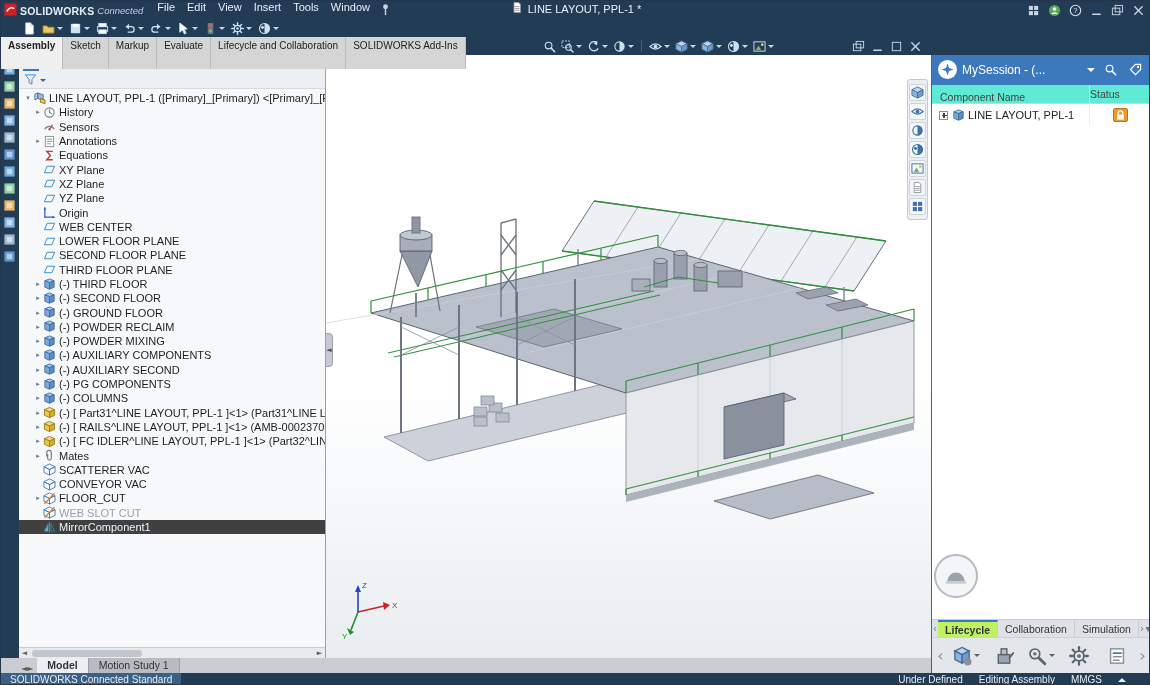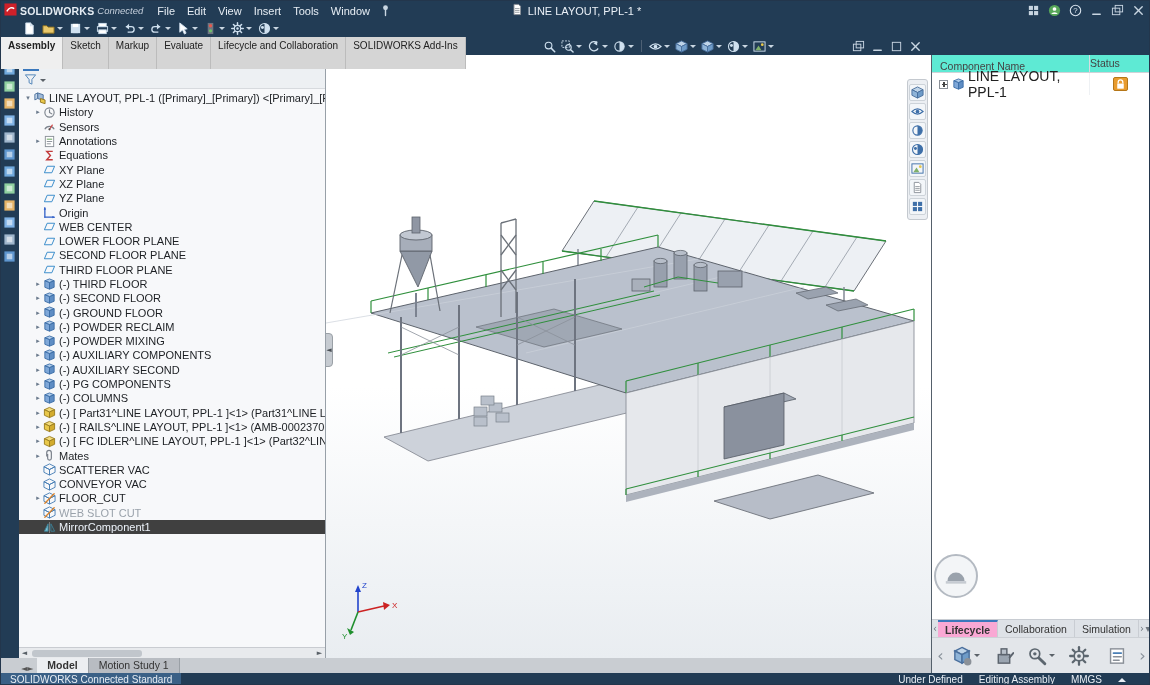--- a/index.html
+++ b/index.html
@@ -1,20 +1,20 @@
 <!DOCTYPE html>
 <html><head>
 <meta charset="utf-8">
 <style>
 *{box-sizing:border-box;margin:0;padding:0}
 body{margin:0;background:#666;font-family:"Liberation Sans",sans-serif}
 .app{position:relative;width:1150px;height:685px;background:#fff;overflow:hidden;border:1px solid #23364c;font-size:11px;user-select:none}
 .gly{font-family:"DejaVu Sans",sans-serif}
 
-.titlebar{position:absolute;left:0;top:0;width:1150px;height:19px;background:#223C55;display:flex;align-items:center;color:#E6EDF4;z-index:30}
+.titlebar{position:absolute;left:0;top:0;width:1150px;height:19px;background:#223C55;display:flex;color:#E6EDF4;z-index:30}
 .brand{display:flex;align-items:center;gap:3px;padding-left:3px}
 .brand-name{font-weight:bold;font-size:10.5px;letter-spacing:.2px}
 .brand-sub{font-style:italic;font-size:9.5px;color:#C3CEDB;margin-right:8px}
 .menu-item{padding:0 6px;font-size:11px;cursor:default}
 .doc-title{position:absolute;left:50%;transform:translateX(-50%);display:flex;align-items:center;gap:4px;font-size:11px;color:#EAF0F7}
 .tb-right{position:absolute;right:3px;top:0;height:19px;display:flex;align-items:center;gap:2px}
 .wc{width:19px;height:17px;display:inline-flex;align-items:center;justify-content:center}
 
 .qat-row{position:absolute;left:0;top:19px;width:1150px;height:17px;background:#223C55;display:flex;align-items:center;padding-left:20px;z-index:25}
 .ibtn{display:inline-flex;align-items:center;height:15px;padding:0 2px;gap:1px;cursor:default}
@@ -63,31 +63,31 @@
 .rp-header{height:17px;background:#3E4A57;color:#DDE3EA;font-size:9.5px;letter-spacing:1.2px;display:flex;align-items:center;justify-content:center;position:relative}
 .rp-header .hleft{position:absolute;left:4px;font-size:9px;color:#B9C4D0}
 .rp-header .hright{position:absolute;right:4px;display:flex;gap:2px;align-items:center}
 .rp-session{height:31px;background:#3B78BC;display:flex;align-items:center;color:#fff;padding:0 6px;gap:5px}
 .sess-logo{width:19px;height:19px;background:#fff;border-radius:50%;display:flex;align-items:center;justify-content:center}
 .sess-label{font-size:12px;white-space:nowrap;overflow:hidden;flex:1}
 .sess-car{width:0;height:0;border-left:4px solid transparent;border-right:4px solid transparent;border-top:4px solid #fff}
 .rp-thead{height:19px;display:flex;align-items:flex-end;border-bottom:1px solid #CFD3D8;color:#444;font-size:10.5px;background:#5eead4}
 .rp-thead .c1{flex:1;padding-left:8px}
 .rp-thead .c2{width:62px;border-left:1px solid #D8DCE0;padding-left:0;height:100%;display:flex;align-items:center}
-.rp-row{height:22px;display:flex;align-items:center;font-size:14px;color:#222}
+.rp-row{height:22px;display:flex;align-items:center;font-size:11px;color:#222}
 .rp-row .c1{flex:1;display:flex;align-items:center;overflow:hidden}
 .rp-row .c2{width:62px;border-left:1px solid #EEF1F4;height:100%;display:flex;align-items:center;justify-content:center}
 .plus{width:9px;height:9px;border:1px solid #8A9098;background:#fff;position:relative;margin:0 4px 0 7px;flex:0 0 9px}
 .plus::before{content:"";position:absolute;left:1.5px;top:3.4px;width:5px;height:1.2px;background:#444}
 .plus::after{content:"";position:absolute;left:3.4px;top:1.5px;width:1.2px;height:5px;background:#444}
 .slock{width:15px;height:14px;background:#E89B2E;border:1px solid #B57618;border-radius:2px;display:inline-flex;align-items:center;justify-content:center}
 .rp-compass{position:absolute;left:2px;top:517px;width:44px;height:44px;border-radius:50%;background:#F3F5F7;border:2px solid #B4BAC2;display:flex;align-items:center;justify-content:center}
 .rp-tabs{position:absolute;left:0;top:582px;width:100%;height:18px;background:#DEE2E7;display:flex;align-items:stretch;border-top:1px solid #C8CCD2;font-size:10.5px;color:#333}
 .rp-tab{padding:0 7px;display:flex;align-items:center;border-right:1px solid #C9CDD3;cursor:default;white-space:nowrap}
-.rp-tab.active{background:#f9a8d4;border-top:2px solid #3B78BC;font-weight:bold}
+.rp-tab.active{background:#bef264;border-top:2px solid #3B78BC;font-weight:bold}
 .tab-nav{width:12px;display:flex;align-items:center;justify-content:center;color:#707880;font-size:10px}
 .rp-toolbar{position:absolute;left:0;top:600px;width:100%;height:36px;background:#E3E6EA;display:flex;align-items:center;justify-content:space-between;padding:0 2px;border-top:1px solid #CDD1D6}
 .rp-tool{width:32px;height:30px;display:inline-flex;align-items:center;justify-content:center;gap:1px}
 .rp-tool svg{width:20px;height:20px}
 .rp-nav{font-size:16px;color:#8A929B;width:13px;text-align:center}
 
 .model-bar{position:absolute;left:0;top:657px;width:930px;height:15px;background:#C9CDD2;display:flex;align-items:flex-end;padding-left:20px;z-index:18}
 .m-tab{padding:0 10px;height:15px;line-height:15px;font-size:10.5px;color:#333;background:#B8BCC2;border-right:1px solid #9aa0a6;cursor:default}
 .m-tab.active{background:#ECEEF1;font-weight:bold}
 .statusbar{position:absolute;left:0;top:672px;width:1150px;height:13px;background:#223C55;color:#E8EEF5;font-size:10px;display:flex;align-items:center;z-index:30}
@@ -1017,20 +1017,41 @@
               <line x1="9.969848480983499" y1="4.030151519016499" x2="11.384062043356593" y2="2.6159379566434042" stroke="#C6CFDA" stroke-width="1.6" stroke-linecap="round"></line>
               <circle cx="7" cy="7" r="3.4" fill="none" stroke="#C6CFDA" stroke-width="1.2"></circle>
               <circle cx="7" cy="7" r="1.3" fill="#C6CFDA" stroke="none" stroke-width="1.2"></circle>
             </svg></span>
         <span id="rp-pin"><svg width="13" height="13" viewBox="0 0 14 14">
               <circle cx="7" cy="4" r="2.6" fill="#C6CFDA" stroke="none" stroke-width="1.2"></circle>
               <line x1="7" y1="6.5" x2="7" y2="12.5" stroke="#C6CFDA" stroke-width="1.5" stroke-linecap="round"></line>
             </svg></span>
       </span>
     </div>
+    <div class="rp-session">
+      <span class="sess-logo" id="sess-logo">
+          <svg width="13" height="13" viewBox="0 0 14 14">
+            <polygon points="7,0.5 8.6,5.4 13.5,7 8.6,8.6 7,13.5 5.4,8.6 0.5,7 5.4,5.4" fill="#3B78BC" stroke="none" stroke-width="1"></polygon>
+          </svg>
+        </span>
+      <span class="sess-label">MySession - (...</span>
+      <span class="sess-car"></span>
+      <span id="sess-search" style="display:inline-flex;width:20px;justify-content:center">
+          <svg width="13" height="13" viewBox="0 0 14 14">
+            <circle cx="6" cy="6" r="3.6" fill="none" stroke="#fff" stroke-width="1.2"></circle>
+            <line x1="9" y1="9" x2="12.6" y2="12.6" stroke="#fff" stroke-width="1.6" stroke-linecap="round"></line>
+          </svg>
+        </span>
+      <span id="sess-tag" style="display:inline-flex;width:20px;justify-content:center">
+          <svg width="13" height="13" viewBox="0 0 14 14">
+            <path d="M1.5,7 L7,1.5 H12.5 V7 L7,12.5 Z" fill="none" stroke="#fff" stroke-width="1.3"></path>
+            <circle cx="9.8" cy="4.2" r="1.2" fill="#fff" stroke="none" stroke-width="1.2"></circle>
+          </svg>
+        </span>
+    </div>
     <div class="rp-thead">
       <span class="c1">Component Name</span>
       <span class="c2">Status</span>
     </div>
     <div class="rp-row">
       <span class="c1">
         <span class="plus"></span>
         <span id="row-cube" style="display:inline-flex;margin-right:3px">
             <svg width="13" height="13" viewBox="0 0 14 14">
               <polygon points="7,1 12,3 7,5 2,3" fill="#AECBEA" stroke="#3d6ea8" stroke-width="1"></polygon>

